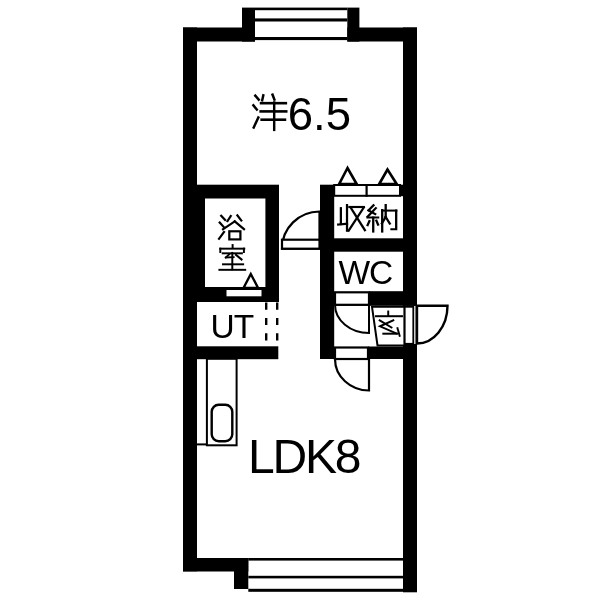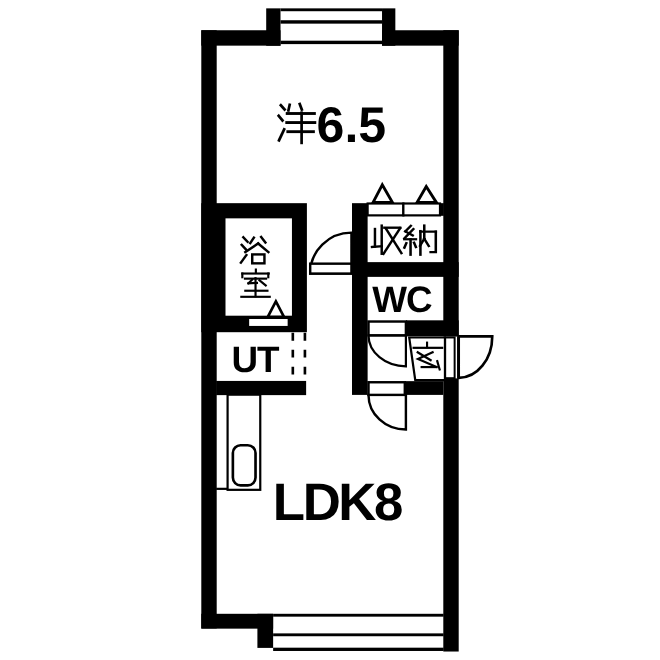--- a/index.html
+++ b/index.html
@@ -1,16 +1,16 @@
 <!DOCTYPE html>
 <html><head>
 <meta charset="utf-8">
 <style>
   html,body{margin:0;padding:0;background:#fff;}
-  .wrap{position:relative;width:552px;height:600px;font-weight:bold;}
+  .wrap{position:relative;width:552px;height:600px;}
   svg{position:absolute;left:0;top:0;}
   text{font-family:"Liberation Sans",sans-serif;fill:#000;}
 </style>
 </head>
 <body>
 <div class="wrap">
 <svg width="600" height="600" viewBox="0 0 600 600">
 <rect x="0" y="0" width="600" height="600" fill="#fff"></rect>
 
 <rect x="183" y="27.5" width="72" height="14" fill="#000"></rect>

